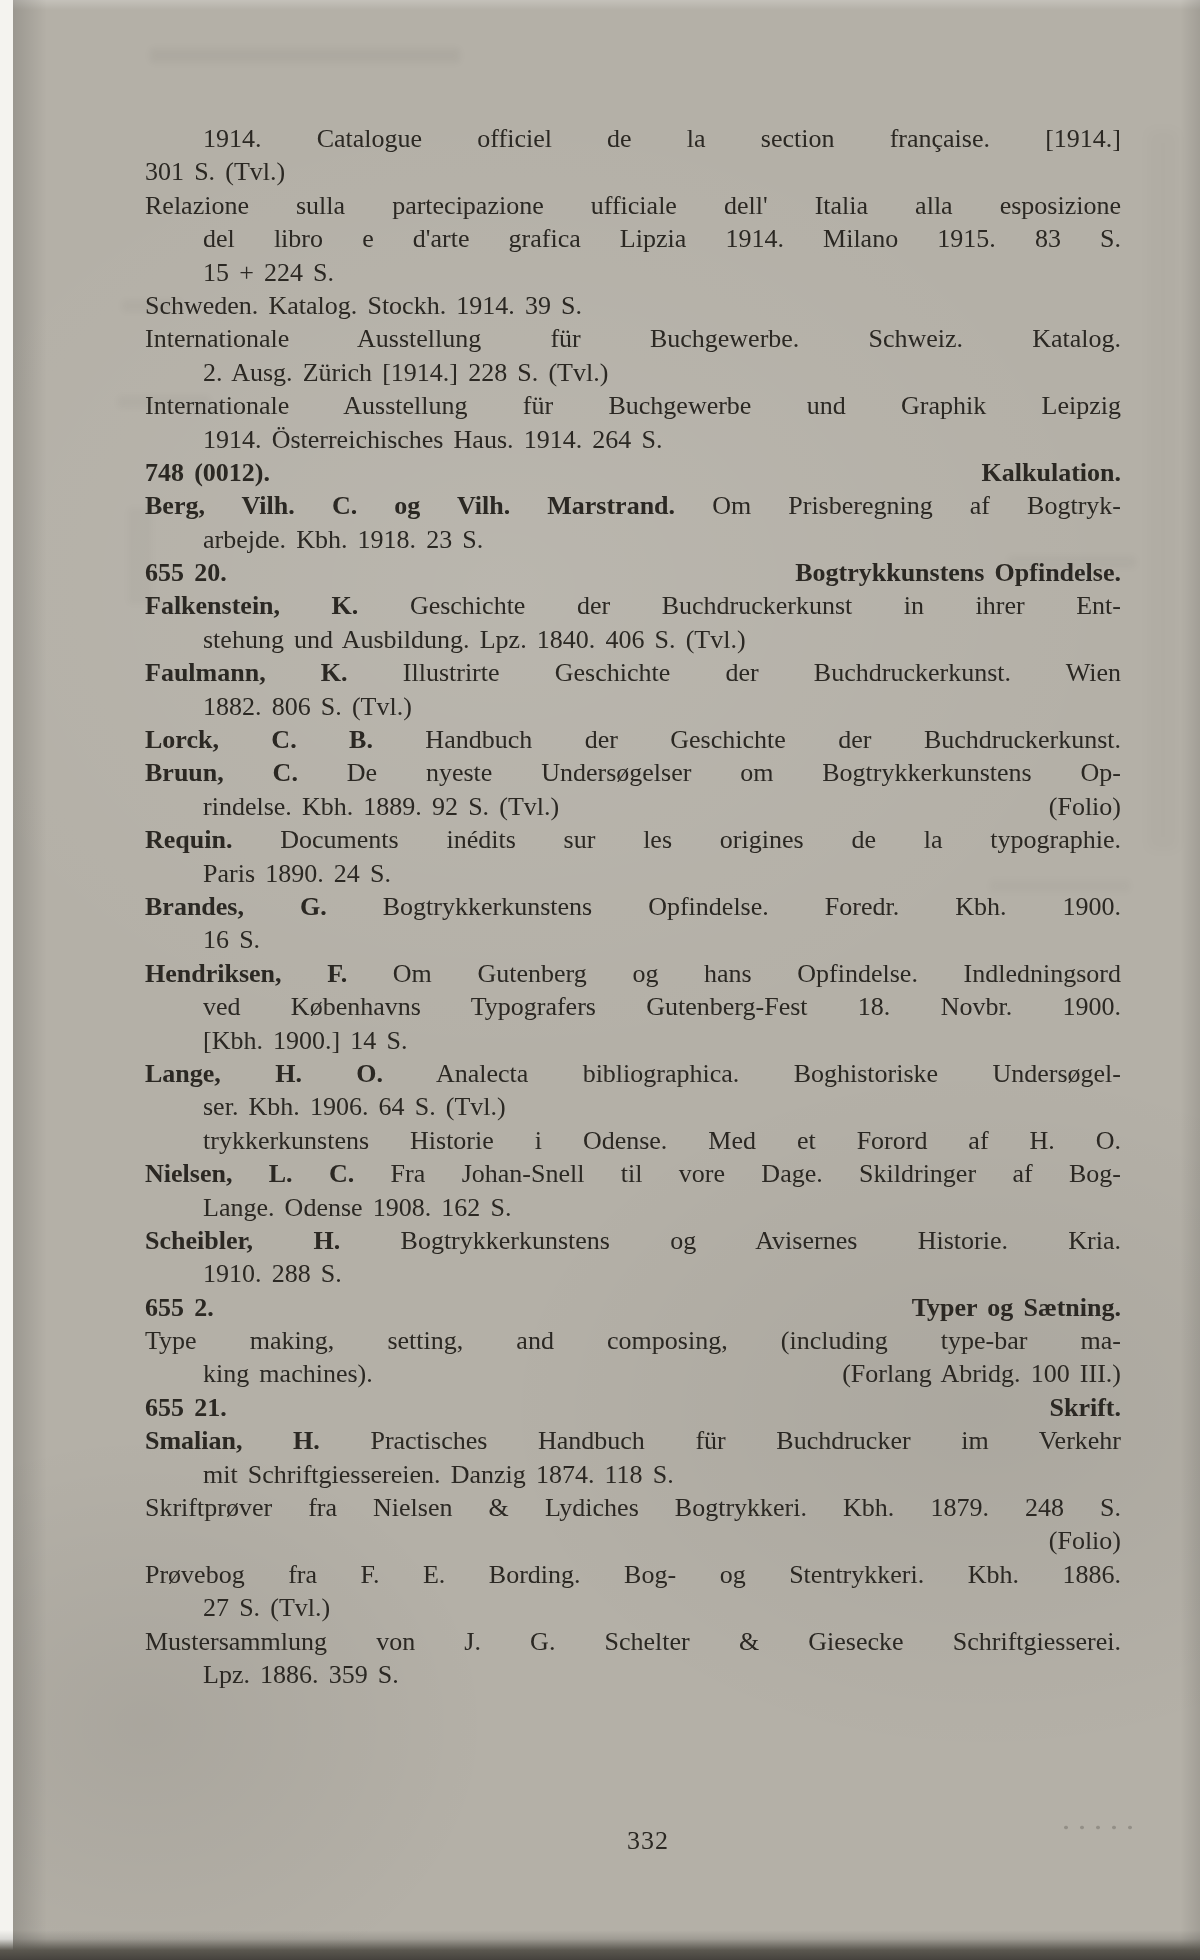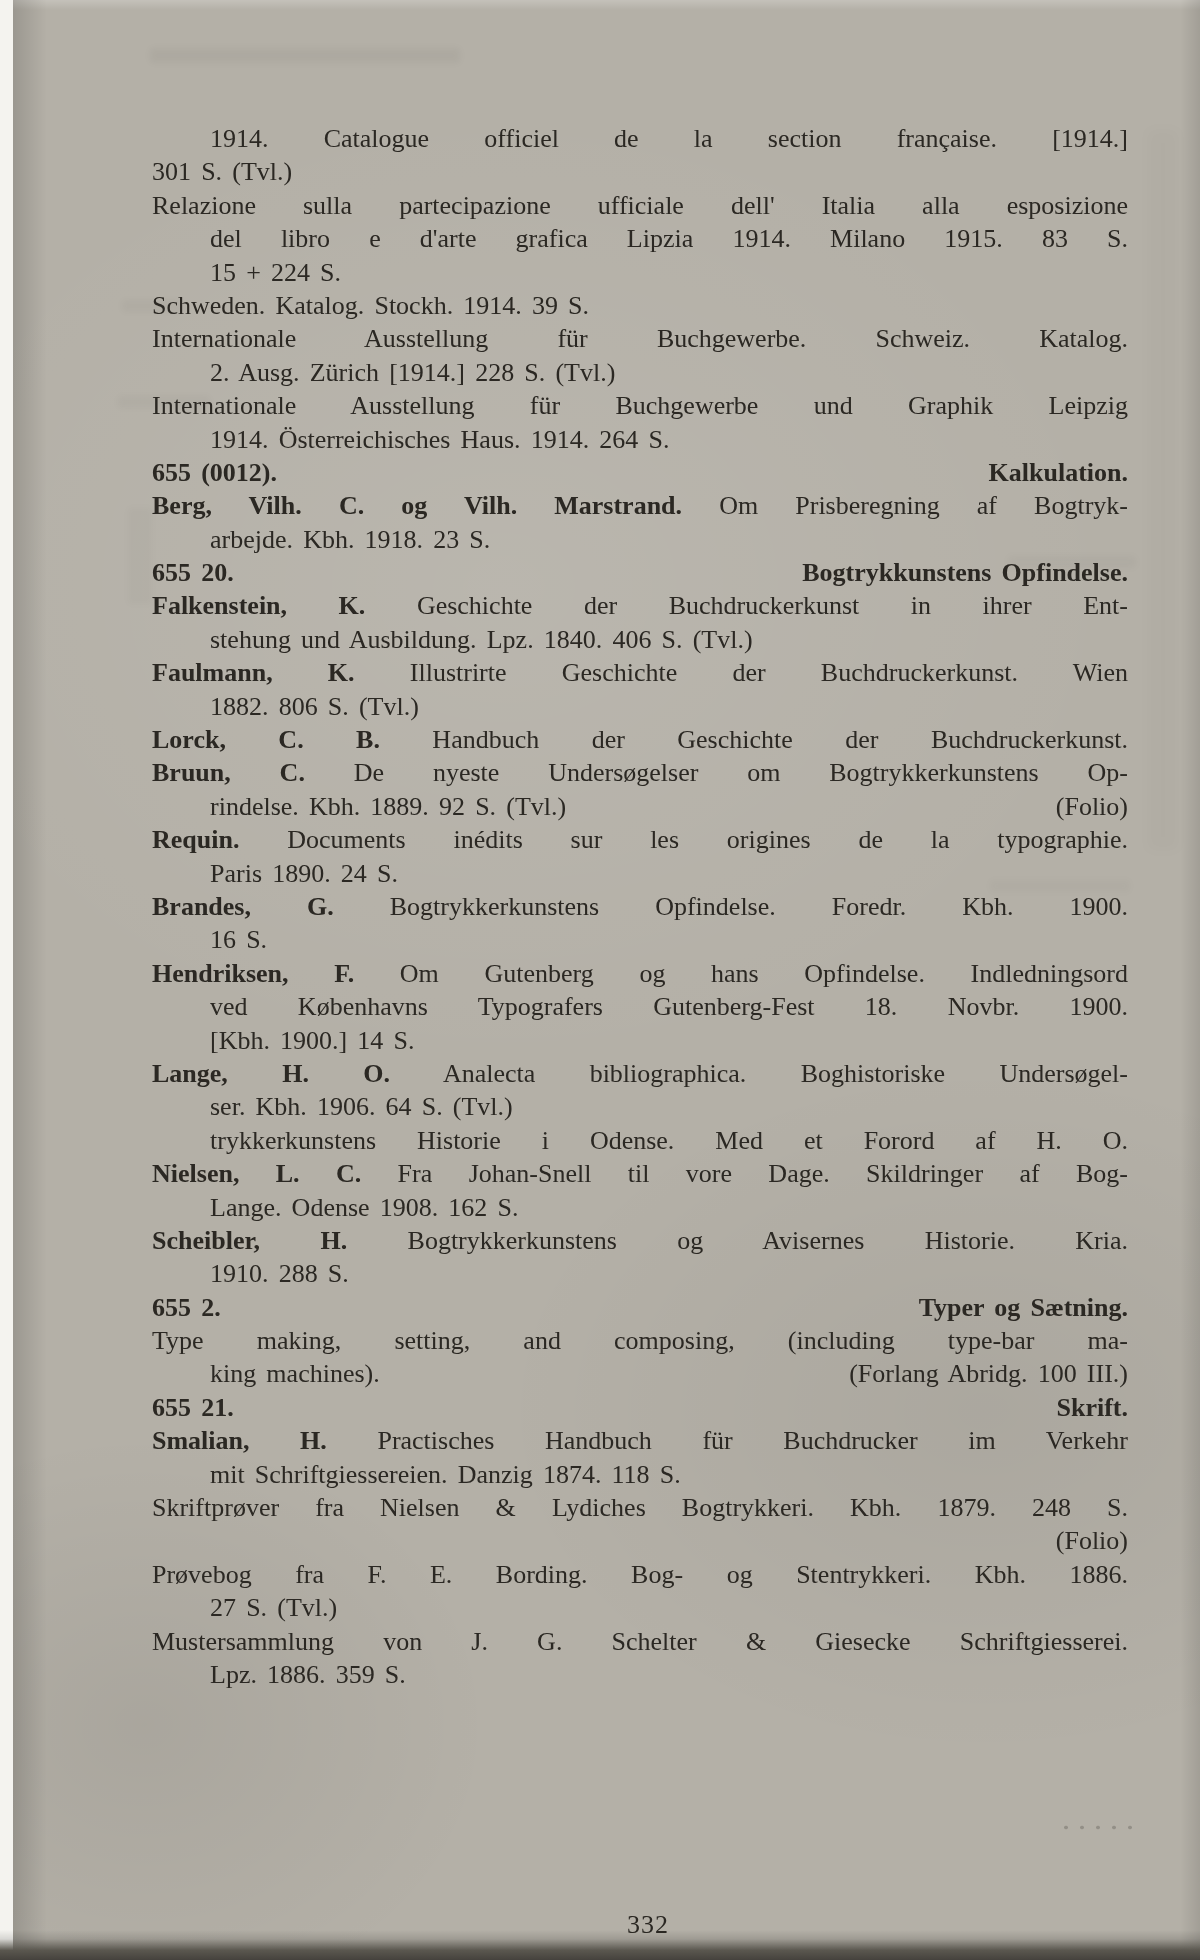--- a/index.html
+++ b/index.html
@@ -16,40 +16,40 @@
     font-size: 26px;
     color: #2b2823;
     background:
       radial-gradient(900px 700px at 42% 30%, rgba(255,255,255,.08), transparent 70%),
       radial-gradient(700px 500px at 82% 72%, rgba(0,0,0,.05), transparent 70%),
       radial-gradient(500px 420px at 12% 88%, rgba(0,0,0,.06), transparent 70%),
       #b4b0a7;
   }
   .text-block {
     position: absolute;
-    left: 152px;
+    left: 145px;
     top: 122px;
     width: 976px;
     word-spacing: 0.14em;
   }
   .line {
     height: 33.4px;
     line-height: 33.4px;
     white-space: nowrap;
   }
   .a-j { white-space: normal; text-align: justify; text-align-last: justify; }
   .a-l { text-align: left; }
   .a-r { text-align: right; }
   .a-s { display: flex; justify-content: space-between; }
   .ind { padding-left: 58px; }
   .b { font-weight: bold; }
   .page-number {
     position: absolute;
     left: 160px;
-    top: 1908px;
+    top: 1824px;
     width: 976px;
     height: 34px;
     line-height: 34px;
     text-align: center;
     letter-spacing: 1px;
   }
   
   .edge-left {
     position: absolute; left: 0; top: 0; width: 13px; height: 100%;
     background: #f4f3ef;
@@ -114,21 +114,21 @@
       <div class="line a-l"><span>301 S. (Tvl.)</span></div>
       <div class="line a-j"><span>Relazione sulla partecipazione ufficiale dell' Italia alla esposizione</span></div>
       <div class="line a-j ind"><span>del libro e d'arte grafica Lipzia 1914. Milano 1915. 83 S.</span></div>
       <div class="line a-l ind"><span>15 + 224 S.</span></div>
       <div class="line a-l"><span>Schweden. Katalog. Stockh. 1914. 39 S.</span></div>
       <div class="line a-j"><span>Internationale Ausstellung für Buchgewerbe. Schweiz. Katalog.</span></div>
       <div class="line a-l ind"><span>2. Ausg. Zürich [1914.] 228 S. (Tvl.)</span></div>
       <div class="line a-j"><span>Internationale Ausstellung für Buchgewerbe und Graphik Leipzig</span></div>
       <div class="line a-l ind"><span>1914. Österreichisches Haus. 1914. 264 S.</span></div>
       <div class="line a-s">
-        <span><span class="b">655 (0012).</span></span>
+        <span><span class="b">748 (0012).</span></span>
         <span><span class="b">Kalkulation.</span></span>
       </div>
       <div class="line a-j"><span class="b">Berg, Vilh. C. og Vilh. Marstrand.</span><span> Om Prisberegning af Bogtryk-</span></div>
       <div class="line a-l ind"><span>arbejde. Kbh. 1918. 23 S.</span></div>
       <div class="line a-s">
         <span><span class="b">655 20.</span></span>
         <span><span class="b">Bogtrykkunstens Opfindelse.</span></span>
       </div>
       <div class="line a-j"><span class="b">Falkenstein, K.</span><span> Geschichte der Buchdruckerkunst in ihrer Ent-</span></div>
       <div class="line a-l ind"><span>stehung und Ausbildung. Lpz. 1840. 406 S. (Tvl.)</span></div>

